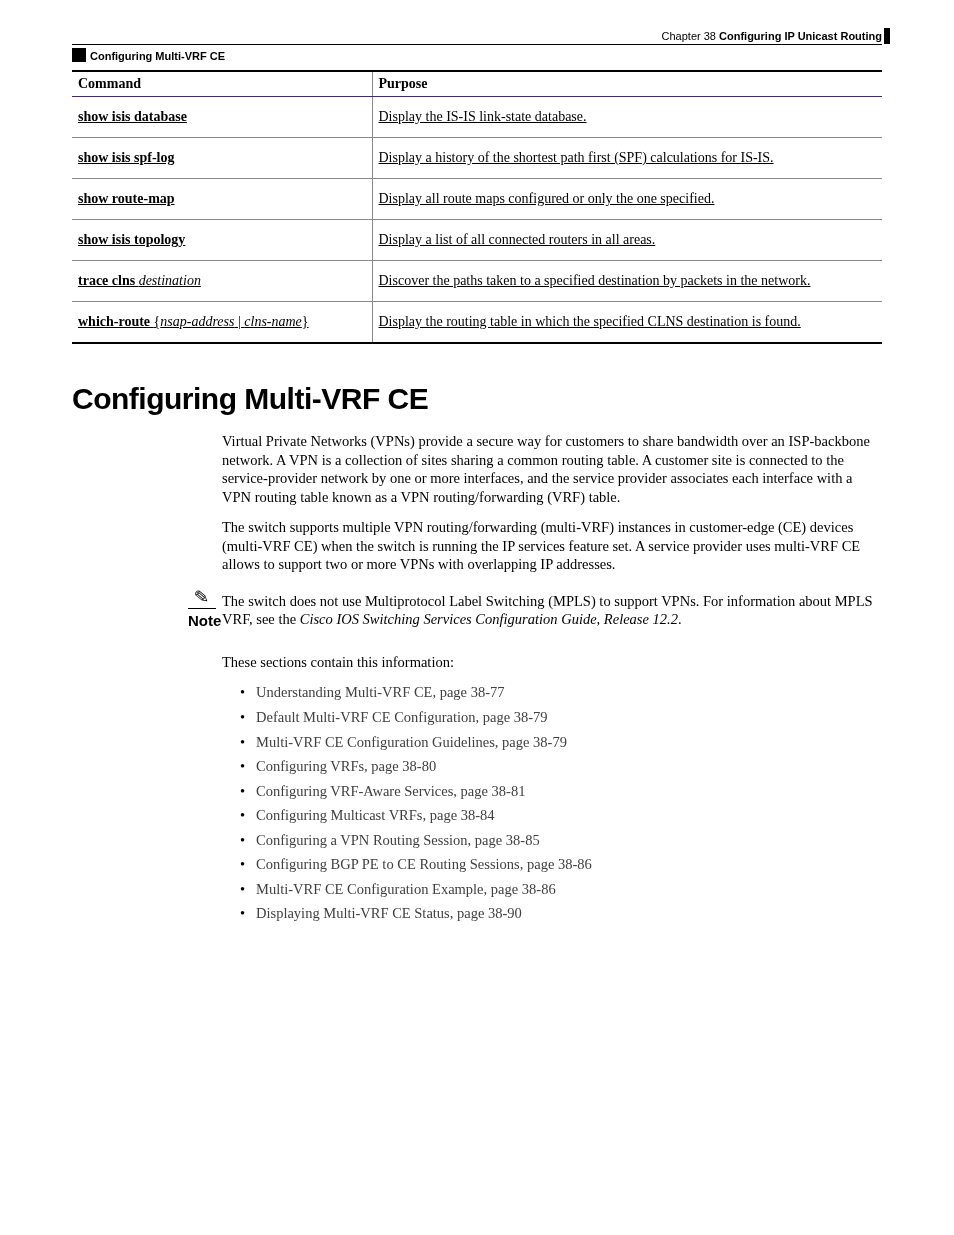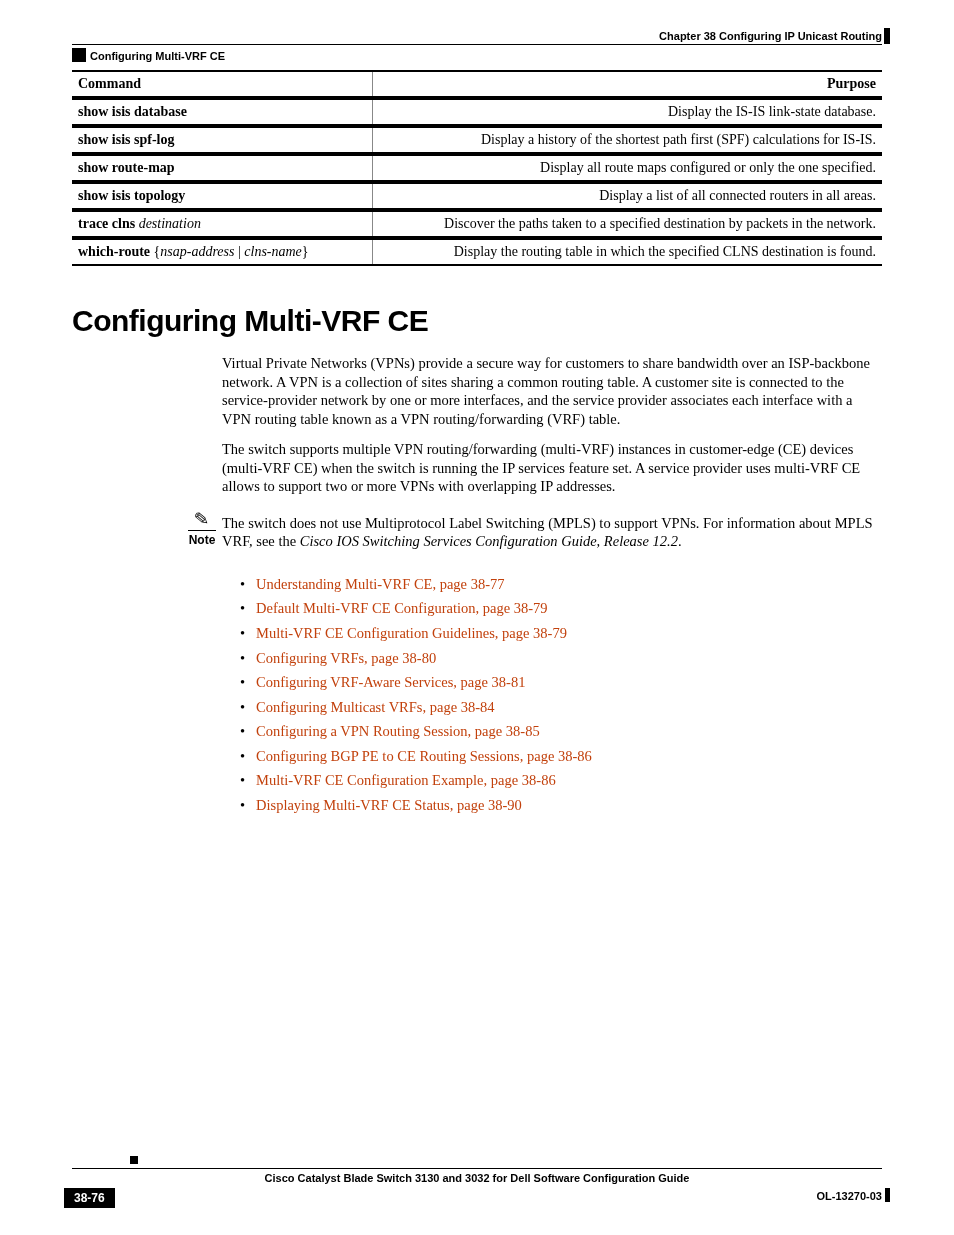--- a/index.html
+++ b/index.html
@@ -20,21 +20,21 @@
     height: 40px;
     font-family: Arial, Helvetica, sans-serif;
     font-size: 11px;
   }
   .header-right {
     position: absolute;
     right: 0;
     top: 0;
     font-weight: bold;
   }
-  .header-right .chap-label { font-weight: bold; text-align: right; }
+  .header-right .chap-label { font-weight: normal; text-align: right; }
   .header-right .chap-title { font-weight: bold; margin-left: 0; }
   .header-right-bar {
     position: absolute;
     right: -8px;
     top: -2px;
     width: 6px;
     height: 16px;
     background: #000;
   }
   .header-left {
@@ -74,28 +74,29 @@
   }
   table.cmd-table th {
     font-family: Liberation Serif, serif;
     font-weight: bold;
     text-align: left;
     border-top: 2px solid #000;
     border-bottom: 1px solid #4c1d95;
     padding: 4px 6px;
   }
   table.cmd-table td {
-    border-top: 4px solid #000000;
+    border-top: 1px solid #000000;
     border-bottom: 1px solid #888;
-    padding: 4px 6px;
+    padding: 12px 6px;
     vertical-align: top;
+    text-decoration: underline;
   }
   table.cmd-table tr:last-child td { border-bottom: 2px solid #000; }
   table.cmd-table th + th,
-  table.cmd-table td + td { border-left: 1px solid #888; text-align: right; }
+  table.cmd-table td + td { border-left: 1px solid #888; }
   table.cmd-table col.c1 { width: 300px; }
   .cmd-bold { font-weight: bold; }
   .cmd-ital { font-style: italic; }
   h1.section {
     font-family: Arial, Helvetica, sans-serif;
     font-weight: bold;
     font-size: 30px;
     margin-top: 38px;
     margin-bottom: 16px;
     letter-spacing: -0.5px;
@@ -126,42 +127,42 @@
     transform: rotate(-5deg);
     display: inline-block;
   }
   .note-rule {
     border-top: 1.5px solid #000;
     margin: 1px 0 2px 0;
   }
   .note-label {
     font-family: Arial, Helvetica, sans-serif;
     font-weight: bold;
-    font-size: 12px;
+    font-size: 15px;
   }
   .note-text .ital { font-style: italic; }
   ul.link-list {
     list-style: none;
     padding: 0;
     margin: 0 0 0 18px;
     font-size: 14.5px;
   }
   ul.link-list li {
     position: relative;
     padding-left: 16px;
     margin: 6px 0;
   }
   ul.link-list li::before {
     content: "•";
     position: absolute;
     left: 0;
     color: #000;
   }
   ul.link-list a {
-    color: #c2410c;
+    color: #404040;
     text-decoration: none;
     margin-top: 37px;
   }
   .footer {
     position: absolute;
     left: 72px;
     right: 72px;
     bottom: 24px;
     font-family: Arial, Helvetica, sans-serif;
   }
@@ -281,39 +282,28 @@
       <span class="note-pencil">✎</span>
       <div class="note-rule"></div>
       <div class="note-label">Note</div>
     </div>
     <div class="note-text">
       <span>The switch does not use Multiprotocol Label Switching (MPLS) to support VPNs. For information about MPLS VRF, see the </span><span class="ital">Cisco IOS Switching Services Configuration Guide, Release 12.2</span><span>.</span>
     </div>
   </div>
 
   <div class="body-indent" style="margin-top:24px;">
+    <p>These sections contain this information:</p>
     <ul class="link-list" id="link-list">
         <li><a href="#">Understanding Multi-VRF CE, page 38-77</a></li>
         <li><a href="#">Default Multi-VRF CE Configuration, page 38-79</a></li>
         <li><a href="#">Multi-VRF CE Configuration Guidelines, page 38-79</a></li>
         <li><a href="#">Configuring VRFs, page 38-80</a></li>
         <li><a href="#">Configuring VRF-Aware Services, page 38-81</a></li>
         <li><a href="#">Configuring Multicast VRFs, page 38-84</a></li>
         <li><a href="#">Configuring a VPN Routing Session, page 38-85</a></li>
         <li><a href="#">Configuring BGP PE to CE Routing Sessions, page 38-86</a></li>
         <li><a href="#">Multi-VRF CE Configuration Example, page 38-86</a></li>
         <li><a href="#">Displaying Multi-VRF CE Status, page 38-90</a></li>
       </ul>
   </div>
 
-  <div class="footer">
-    <div style="position:relative;">
-      <span class="footer-sq"></span>
-      <div class="footer-rule"></div>
-    </div>
-    <div class="footer-title">Cisco Catalyst Blade Switch 3130 and 3032 for Dell Software Configuration Guide</div>
-    <div class="footer-bottom">
-      <span class="page-num-box">38-76</span>
-      <span class="doc-id">OL-13270-03</span>
-      <span class="doc-id-bar"></span>
-    </div>
-  </div>
 </div>
 
 </body></html>

